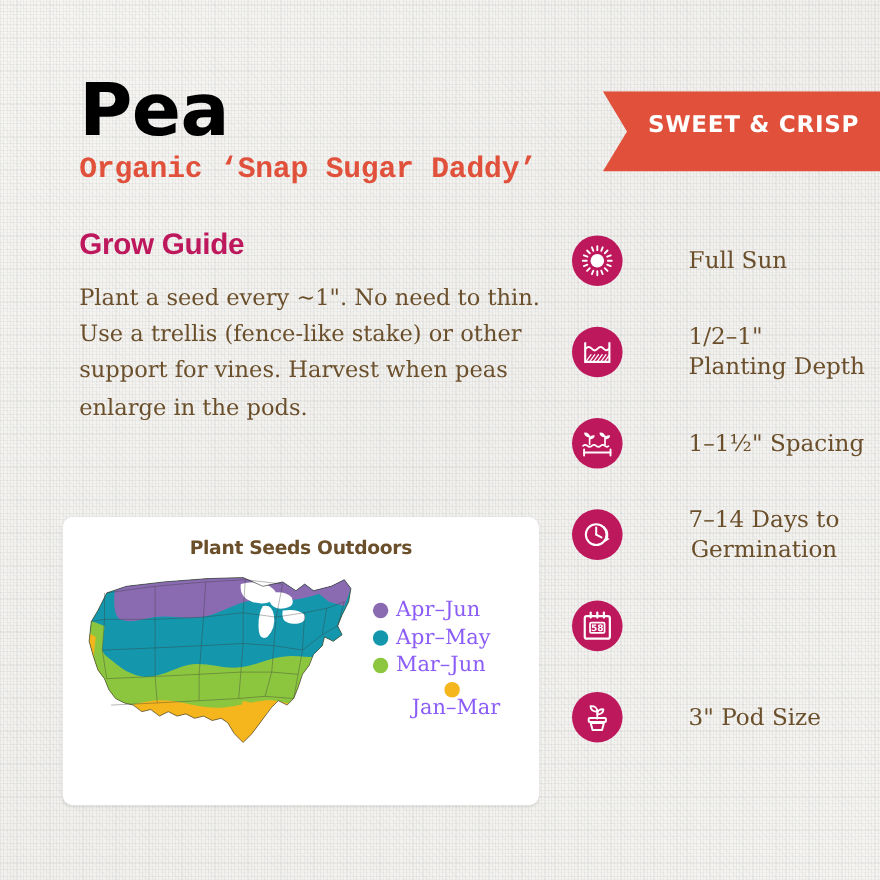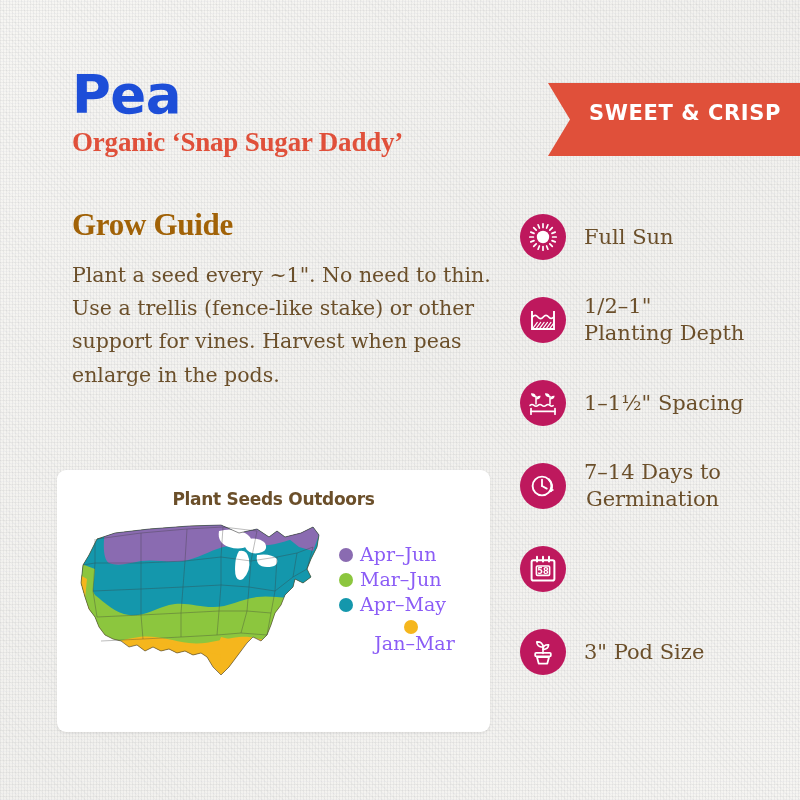--- a/index.html
+++ b/index.html
@@ -43,28 +43,28 @@
 
   
   .title-block {
     position: absolute;
     left: 72px;
     top: 68px;
   }
   .crop-title {
     font-family: "DejaVu Sans", sans-serif;
     font-weight: bold;
-    font-size: 53px;
+    font-size: 66px;
     line-height: 1.0;
-    color: #1d4ed8;
+    color: #000000;
     letter-spacing: -0.5px;
     margin: 0;
   }
   .crop-variety {
-    font-family: Liberation Serif, serif;
+    font-family: Liberation Mono, monospace;
     font-weight: bold;
     font-size: 27px;
     line-height: 1.15;
     color: #e0503a;
     margin: 6px 11px 0 0;
     letter-spacing: -0.2px;
   }
 
   
   .ribbon {
@@ -93,24 +93,24 @@
   }
 
   
   .grow-guide {
     position: absolute;
     left: 72px;
     top: 207px;
     width: 420px;
   }
   .gg-heading {
-    font-family: Liberation Serif, serif;
+    font-family: Liberation Sans, sans-serif;
     font-weight: bold;
-    font-size: 31px;
-    color: #a16207;
+    font-size: 27px;
+    color: #be185d;
     margin: 0 0 16px 0;
     letter-spacing: -0.3px;
   }
   .gg-body {
     font-family: "DejaVu Serif", serif;
     font-size: 20.5px;
     line-height: 1.62;
     color: #6b4f2a;
     margin: 0;
   }
@@ -139,20 +139,21 @@
     align-items: center;
     justify-content: center;
     margin-right: 18px;
   }
   .fact-icon svg { display: block; }
   .fact-text {
     font-family: "DejaVu Serif", serif;
     font-size: 21px;
     line-height: 1.28;
     color: #6b4f2a;
+    margin-left: 42px;
   }
 
   
   .map-card {
     position: absolute;
     left: 57px;
     top: 470px;
     width: 433px;
     height: 262px;
     background: #ffffff;
@@ -425,26 +426,26 @@
                    L28,110 L24,100 L18,92 L14,80 L10,66 Z" fill="none" stroke="#3a3a3a" stroke-width="0.8" opacity="0.75"></path>
         </svg>
       </div>
 
       <div class="map-legend">
         <div class="legend-row">
           <span class="legend-dot" style="background-color: rgb(138, 107, 177);"></span>
           <span class="legend-label">Apr–Jun</span>
         </div>
         <div class="legend-row">
+          <span class="legend-dot" style="background-color: rgb(20, 151, 172);"></span>
+          <span class="legend-label">Apr–May</span>
+        </div>
+        <div class="legend-row">
           <span class="legend-dot" style="background-color: rgb(140, 198, 62);"></span>
           <span class="legend-label">Mar–Jun</span>
-        </div>
-        <div class="legend-row">
-          <span class="legend-dot" style="background-color: rgb(20, 151, 172);"></span>
-          <span class="legend-label">Apr–May</span>
         </div>
         <div class="legend-row">
           <span class="legend-dot" style="background-color: rgb(245, 182, 29);"></span>
           <span class="legend-label">Jan–Mar</span>
         </div>
       </div>
 
     </div>
   </div>
 

